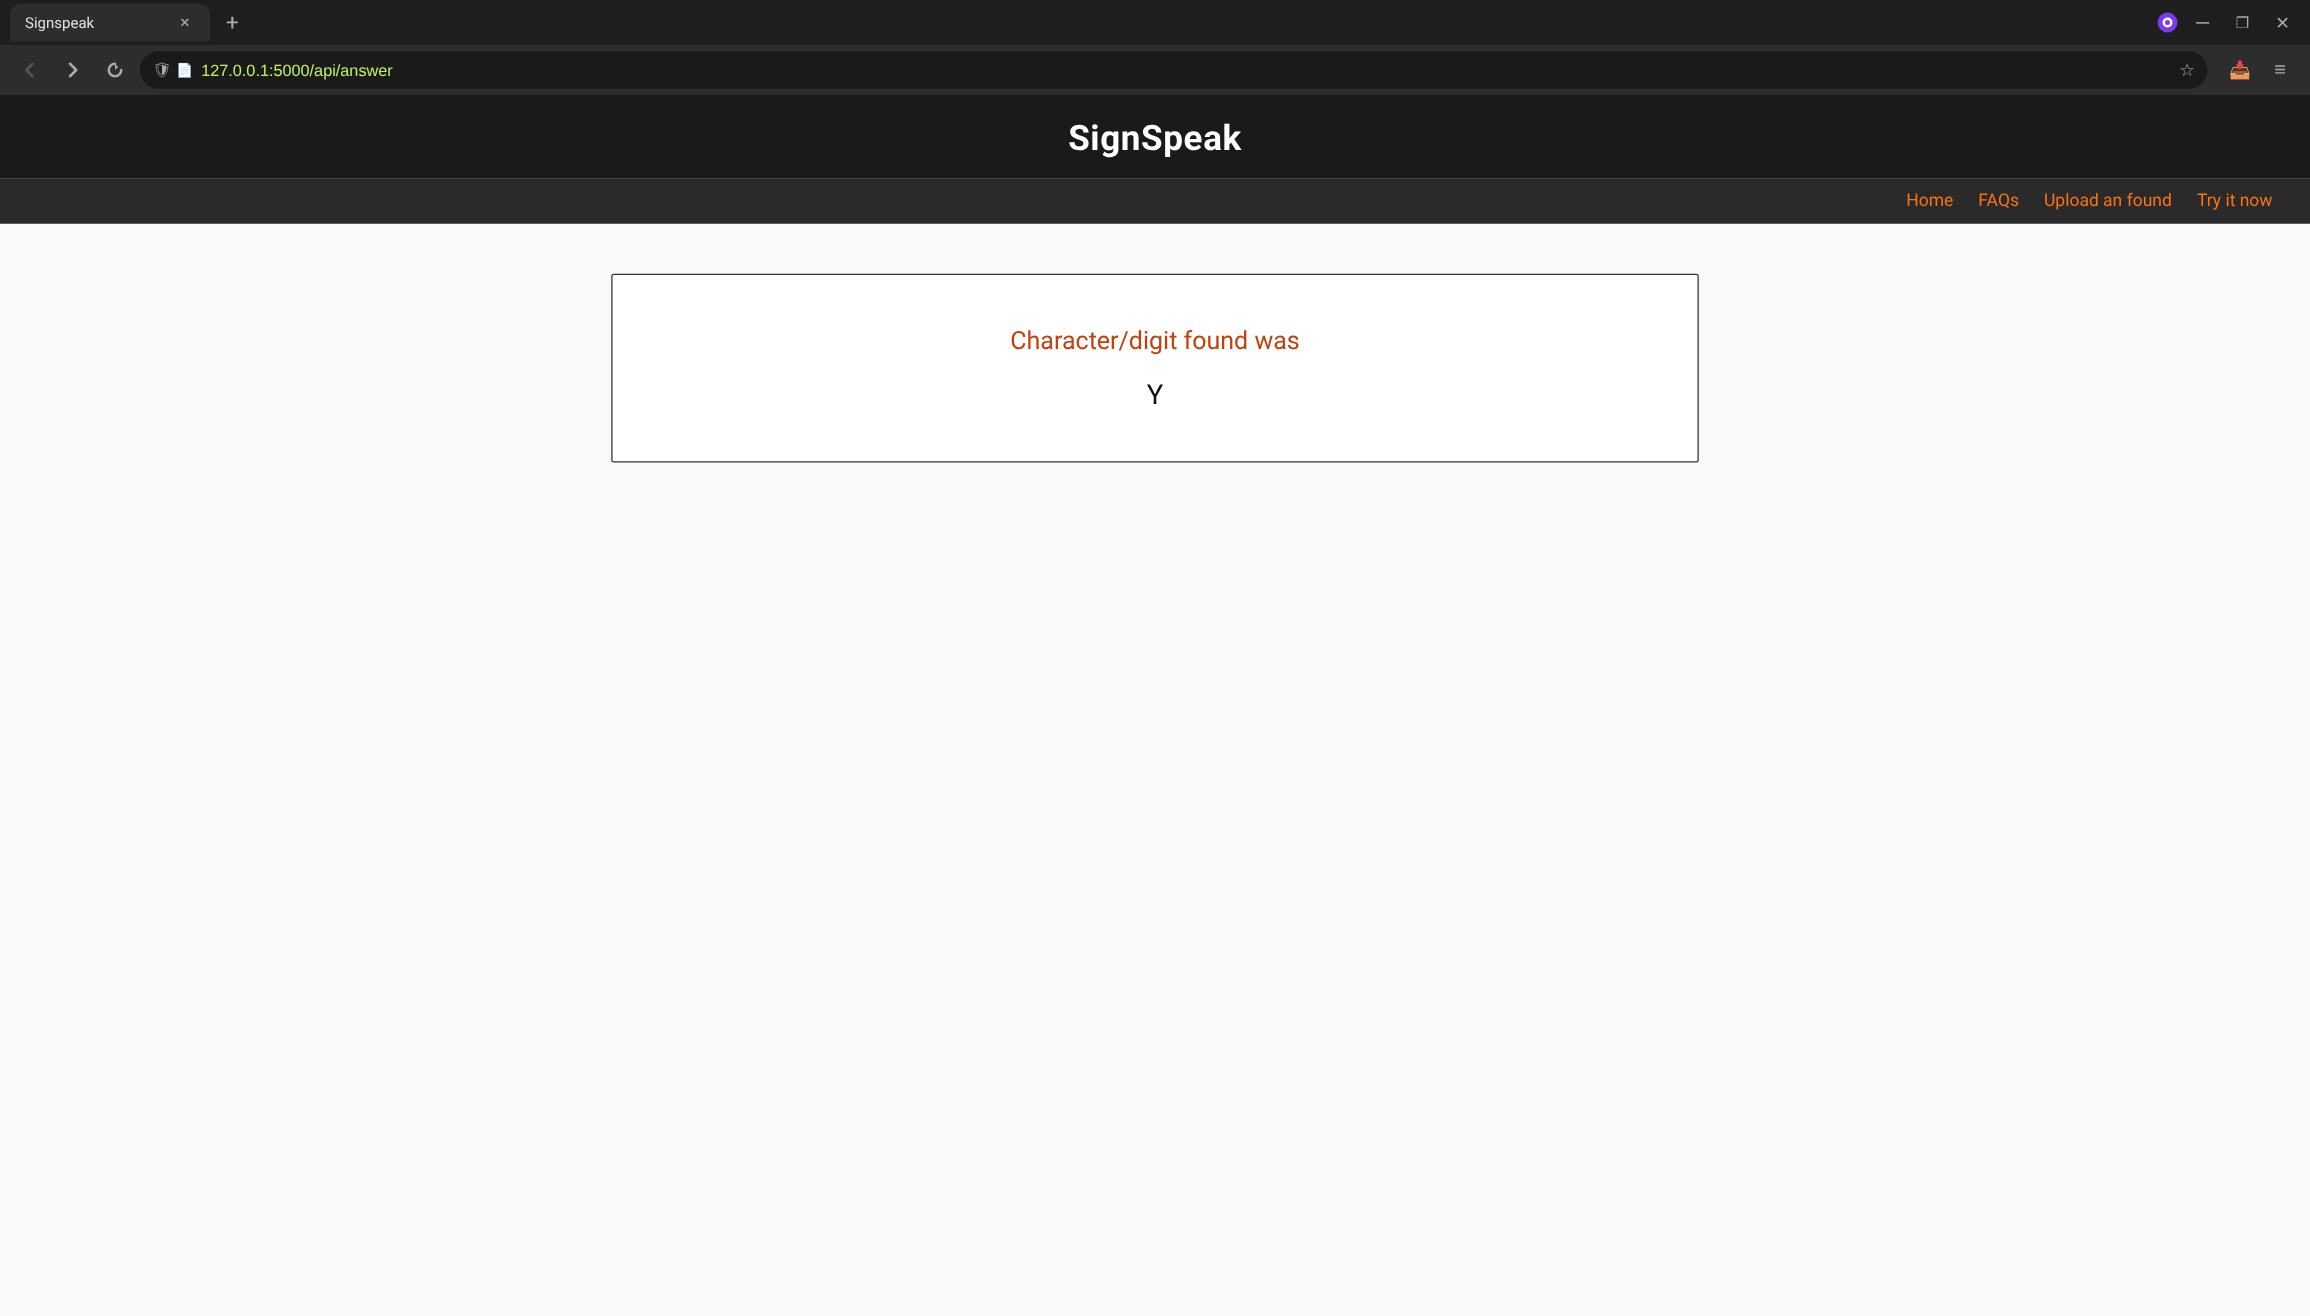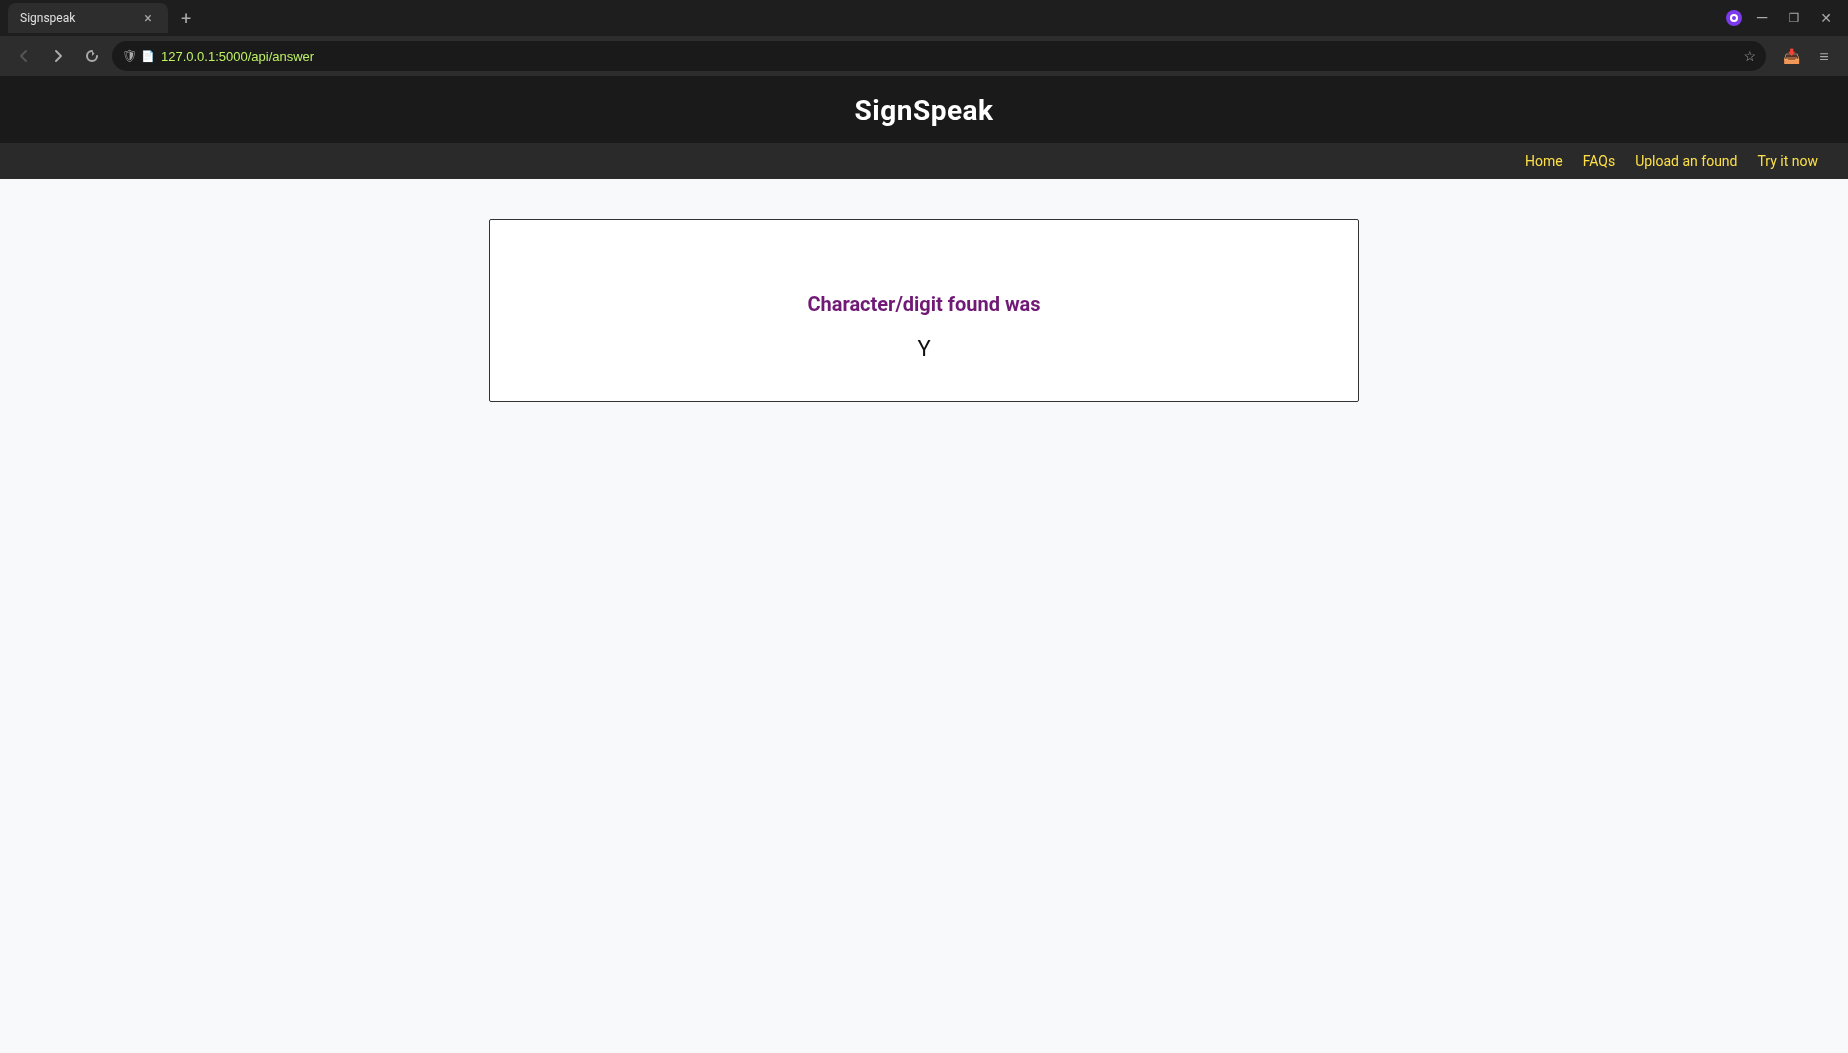--- a/index.html
+++ b/index.html
@@ -181,21 +181,21 @@
     
     .site-nav {
       background: #2a2a2a;
       display: flex;
       justify-content: flex-end;
       padding: 10px 30px;
       gap: 20px;
     }
 
     .nav-link {
-      color: #fde047;
+      color: #f97316;
       font-size: 14px;
       text-decoration: none;
       cursor: pointer;
     }
 
     
     .page-content {
       padding: 40px 20px;
       display: flex;
       justify-content: center;
@@ -205,24 +205,23 @@
       background: #ffffff;
       border: 1.5px solid #333;
       border-radius: 2px;
       width: 870px;
       padding: 40px 20px;
       text-align: center;
     }
 
     .result-label {
       font-size: 20px;
-      font-weight: 700;
-      color: #701a75;
+      font-weight: 400;
+      color: #c2410c;
       margin-bottom: 20px;
-      margin-top: 32px;
     }
 
     .result-value {
       font-size: 22px;
       font-weight: 400;
       color: #111;
     }
   </style>
 </head>
 <body>

